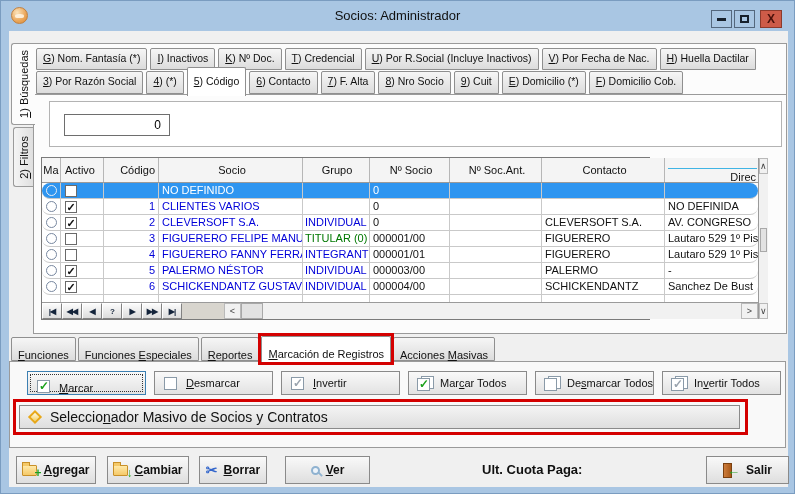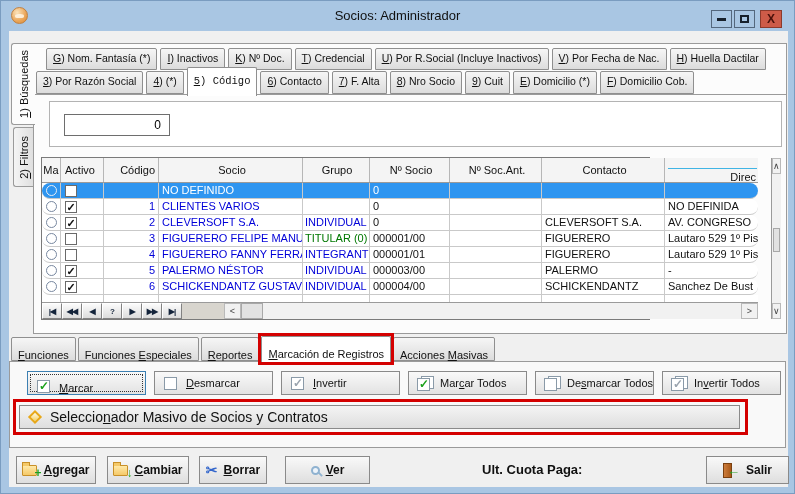--- a/index.html
+++ b/index.html
@@ -28,34 +28,34 @@
           border-radius:3px 0 0 3px; background:linear-gradient(90deg,#f4f4f4,#dedede);
           display:flex; align-items:center; justify-content:center; font-size:11px; color:#111; }
   .vtab span { writing-mode:vertical-rl; transform:rotate(180deg); white-space:nowrap; }
   .vtab.active { background:#fcfcfc; z-index:5; width:24px; }
   .vtab1 { top:12px; height:82px; }
   .vtab2 { top:96px; height:60px; width:21px; left:4px; }
   
   .mainbox { position:absolute; left:24px; top:12px; width:754px; height:291px;
              background:#fcfcfc; border:1px solid #9a9a9a; }
   .tabrow { position:absolute; display:flex; gap:3px; white-space:nowrap; }
-  .tabrow1 { left:12px; top:4px; }
+  .tabrow1 { left:2px; top:4px; }
   .tabrow2 { left:2px; top:27px; }
   .tab { height:22px; padding:3px 6px 0 6px; font-size:10.5px; color:#111; background:linear-gradient(#f6f6f6,#dcdcdc);
          border:1px solid #8f8f8f; border-radius:2px 2px 0 0; }
   .tabrow2 .tab { height:23px; }
-  .tabrow2 .tab.active { background:#ffffff; border-bottom:none; height:29px; margin-top:-4px; padding-top:7px; z-index:4; position:relative;font-family:Liberation Mono, monospace; }
+  .tabrow2 .tab.active { background:#ffffff; border-bottom:none; height:29px; margin-top:-4px; padding-top:7px; z-index:4; position:relative; }
   .u { text-decoration:underline; }
   .maincontent { position:absolute; left:0; right:0; top:50px; bottom:0; border-top:1px solid #9a9a9a; background:#fcfcfc; }
   .searchpanel { position:absolute; left:15px; top:6px; width:733px; height:46px; background:#ffffff; border:1px solid #b3b3b3; }
   .searchinput { position:absolute; left:14px; top:12px; width:106px; height:22px; border:1px solid #6e6e6e;
                  font-size:12px; text-align:right; padding-right:8px; font-family:"Liberation Sans",sans-serif; }
   
   .grid { position:absolute; left:7px; top:62px; width:609px; height:163px; border:1px solid #7a7a7a;
-          background:#ffffff; display:flex; font-size:11px;gap:13px; }
+          background:#ffffff; display:flex; font-size:11px; }
   .gmain { width:716px; display:flex; flex-direction:column; }
   .ghead { display:flex; height:25px; background:#f4f4f4; border-bottom:1px solid #9a9a9a; }
   .hcell { border-right:1px solid #b6b6b6; line-height:24px; text-align:center; overflow:hidden; white-space:nowrap; color:#111; }
   .grow { display:flex; height:16px; border-bottom:1px solid #c9c9c9; background:#fff;border-radius:8px; }
   .cell { border-right:1px solid #c9c9c9; overflow:hidden; white-space:nowrap; line-height:15px; color:#111; }
   .c0 { width:19px; display:flex; align-items:center; justify-content:center; }
   .c1 { width:43px; display:flex; align-items:center; padding-left:4px; }
   .c2 { width:55px; text-align:right; padding-right:3px; }
   .c3 { width:144px; padding-left:3px; }
   .c4 { width:67px; padding-left:2px; }

